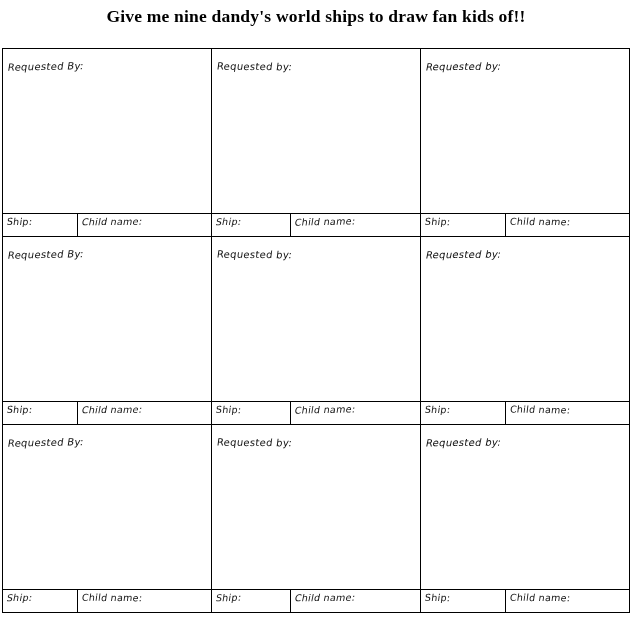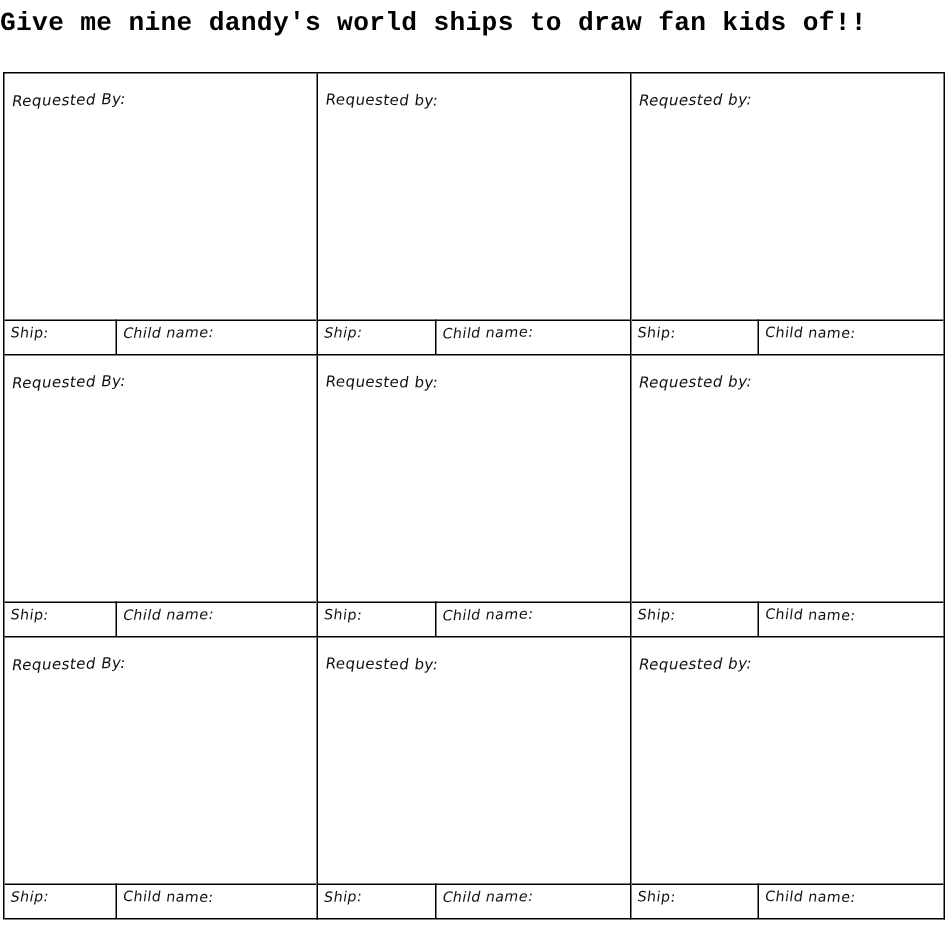--- a/index.html
+++ b/index.html
@@ -19,21 +19,22 @@
     width: 632px;
     height: 632px;
     background: #ffffff;
     box-sizing: border-box;
   }
   .title {
     position: absolute;
     top: 6px;
     left: 0;
     width: 632px;
-    font-family: Liberation Mono, monospace;
+    text-align: center;
+    font-family: Liberation Serif, serif;
     font-weight: bold;
     font-size: 17.5px;
     letter-spacing: 0.2px;
     color: #000000;
     white-space: nowrap;
   }
   .grid {
     position: absolute;
     top: 48px;
     left: 2px;

